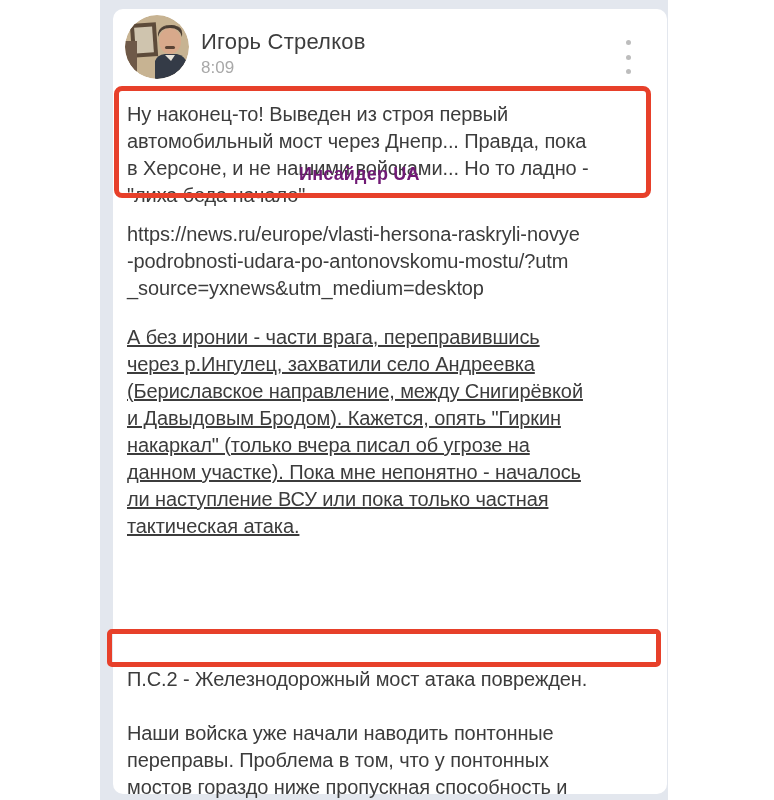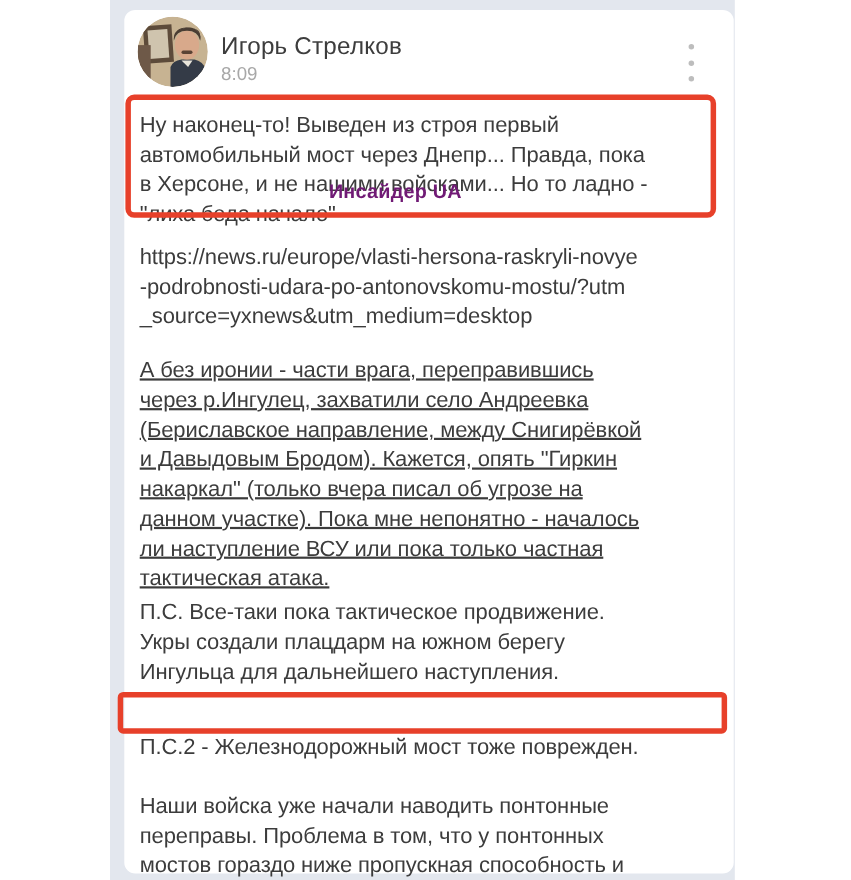--- a/index.html
+++ b/index.html
@@ -112,26 +112,23 @@
 
   <div class="para p2">А без иронии - части врага, переправившись
 через р.Ингулец, захватили село Андреевка
 (Бериславское направление, между Снигирёвкой
 и Давыдовым Бродом). Кажется, опять "Гиркин
 накаркал" (только вчера писал об угрозе на
 данном участке). Пока мне непонятно - началось
 ли наступление ВСУ или пока только частная
 тактическая атака.</div>
 
-  <div class="para p3">П.С. Все-таки пока тактическое продвижение.
-Укры создали плацдарм на южном берегу
-Ингульца для дальнейшего наступления.</div>
 
   <div class="para p4">
-    <div class="line">П.С.2 - Железнодорожный мост тоже поврежден.</div>
+    <div class="line">П.С.2 - Железнодорожный мост атака поврежден.</div>
     <div class="line">Наши войска уже начали наводить понтонные
 переправы. Проблема в том, что у понтонных
 мостов гораздо ниже пропускная способность и
 они гораздо более уязвимы для ракетных ударов
 противника.</div>
   </div>
 
 </div>
 
 <div class="ann-box ann-box1"></div>

